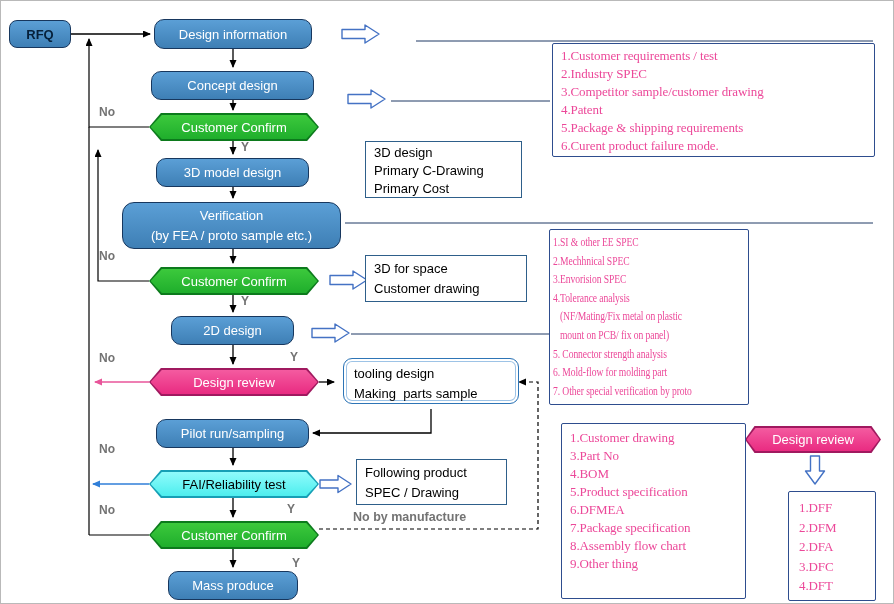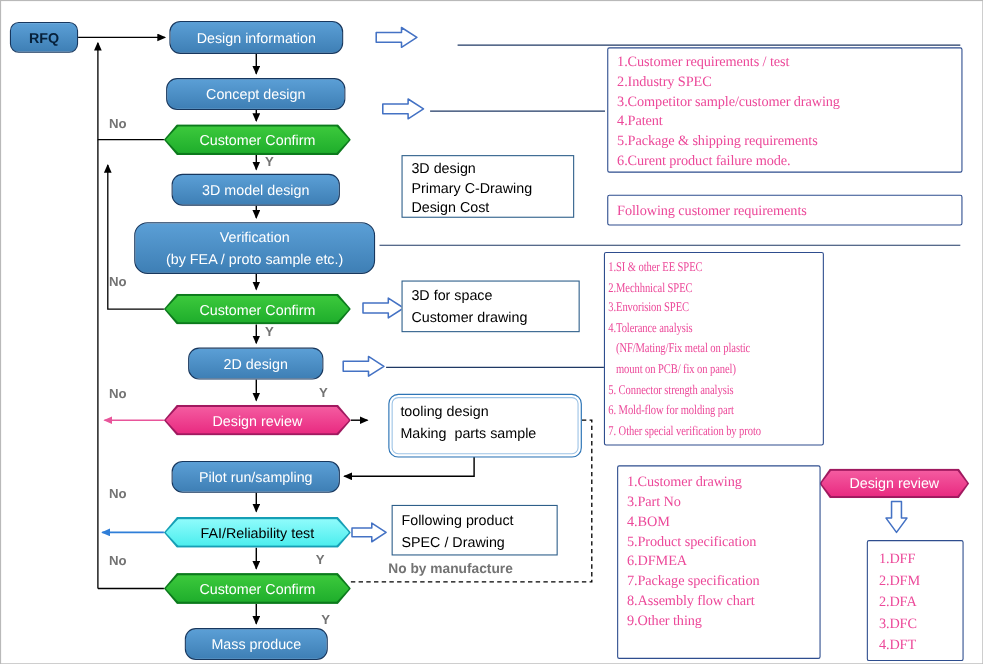--- a/index.html
+++ b/index.html
@@ -159,47 +159,44 @@
 
   <div class="hex" style="left:744px;top:425px;width:136px;height:27px">
     <div class="hex-bg hexshape pink-bd"></div>
     <div class="hex-fill hexshape pink-fill"></div>
     <div class="hex-label white-txt">Design review</div>
   </div>
 
   <div class="mid" style="left:364px;top:140px;width:157px;height:57px">
       <div class="line">3D design</div>
       <div class="line">Primary C-Drawing</div>
-      <div class="line">Design Cost</div>
+      <div class="line">Primary Cost</div>
     </div>
   <div class="mid tall" style="left:364px;top:254px;width:162px;height:47px;padding-top:3px">
       <div class="line">3D for space</div>
       <div class="line">Customer drawing</div>
     </div>
-  <div class="mid tall tooling" style="left:352px;top:357px;width:176px;height:58px">
+  <div class="mid tall tooling" style="left:342px;top:357px;width:176px;height:46px">
       <div class="line">tooling design</div>
       <div class="line">Making  parts sample</div>
     </div>
   <div class="mid tall" style="left:355px;top:458px;width:151px;height:46px;padding-top:3px">
       <div class="line">Following product</div>
       <div class="line">SPEC / Drawing</div>
     </div>
 
   <div class="note" style="left:551px;top:42px;width:323px;height:114px">
       <div class="line">1.Customer requirements / test</div>
       <div class="line">2.Industry SPEC</div>
       <div class="line">3.Competitor sample/customer drawing</div>
       <div class="line">4.Patent</div>
       <div class="line">5.Package &amp; shipping requirements</div>
       <div class="line">6.Curent product failure mode.</div>
     </div>
 
-  <div class="note" style="left:551px;top:176px;width:323px;height:28px;padding-top:4px">
-    <div class="line">Following customer requirements</div>
-  </div>
 
   <div class="note" style="left:548px;top:228px;width:200px;height:176px;padding:3px 3px">
     <div class="condense">
         <div class="line">1.SI &amp; other EE SPEC</div>
         <div class="line">2.Mechhnical SPEC</div>
         <div class="line">3.Envorision SPEC</div>
         <div class="line">4.Tolerance analysis</div>
         <div class="line">   (NF/Mating/Fix metal on plastic</div>
         <div class="line">   mount on PCB/ fix on panel)</div>
         <div class="line">5. Connector strength analysis</div>

